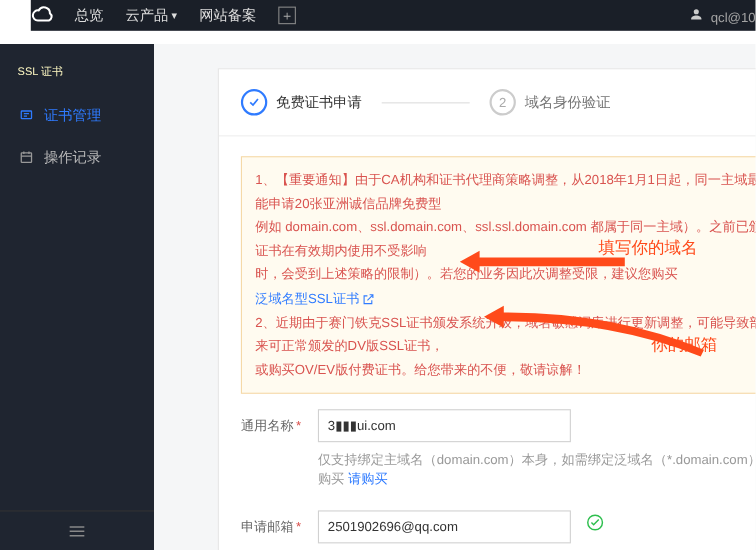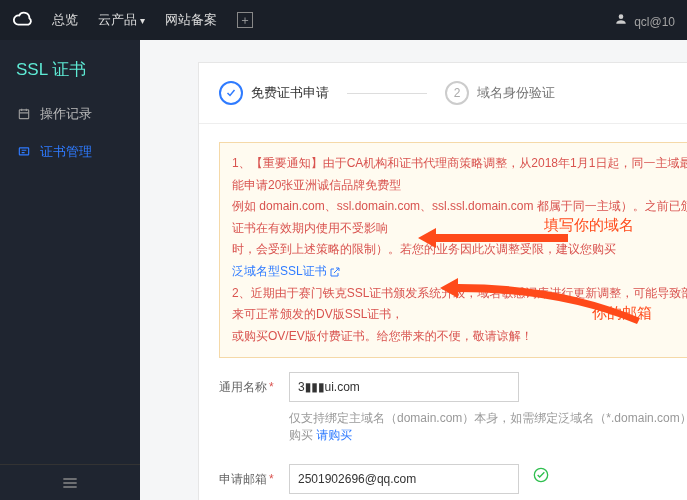--- a/index.html
+++ b/index.html
@@ -1,26 +1,26 @@
 <!DOCTYPE html>
 <html><head>
 <meta charset="utf-8">
 <style>
 * { margin:0; padding:0; box-sizing:border-box; font-family:-apple-system,"Helvetica Neue",Arial,sans-serif; }
 body { width:687px; height:500px; overflow:hidden; background:#fff; position:relative; }
-.topbar { height:40px; background:#1a1f28; color:#ddd; display:flex; align-items:center; padding:0 12px; font-size:13px; }
+.topbar { height:28px; background:#1a1f28; color:#ddd; display:flex; align-items:center; padding:0 0; font-size:13px;margin-left:28px; }
 .topbar .logo { width:22px; height:22px; margin-right:18px; display:flex; align-items:center; justify-content:center; }
 .topbar .nav-item { margin-right:20px; color:#ddd; cursor:pointer; display:flex; align-items:center; }
 .topbar .nav-item .caret { margin-left:3px; font-size:10px; }
 .topbar .plus { width:16px; height:16px; border:1px solid #888; display:flex; align-items:center; justify-content:center; font-size:12px; color:#aaa; cursor:pointer; }
 .topbar .spacer { flex:1; }
 .topbar .user { display:flex; align-items:flex-end; color:#a3a3a3; font-size:12px; }
 .topbar .user .avatar { margin-right:6px; }
 .sidebar { position:absolute; top:40px; left:0; width:140px; bottom:0; background:#1f2530; color:#bbb; padding-top:18px; }
-.sidebar .title { color:#5eead4; font-size:17px; padding:0 16px 14px; }
+.sidebar .title { color:#fef9c3; font-size:10px; padding:0 16px 14px; }
 .sidebar .item { display:flex; align-items:center; padding:10px 16px; font-size:13px; cursor:pointer; }
 .sidebar .item.active { color:#2f7bff; }
 .sidebar .item .icn { width:16px; margin-right:8px; display:flex; align-items:center; justify-content:center; }
 .sidebar .collapse { position:absolute; bottom:0; left:0; width:140px; height:36px; border-top:1px solid #333; display:flex; align-items:center; justify-content:center; color:#888; cursor:pointer; }
 .main { position:absolute; top:40px; left:140px; right:0; bottom:0; background:#f5f6f7; overflow:hidden;padding-left:30px; }
 .panel { background:#fff; margin:22px 0 0 28px; border:1px solid #e6e6e6; padding:0 0 20px 0; width:560px; }
 .steps { display:flex; align-items:center; padding:18px 20px; border-bottom:1px solid #eee; font-size:13px; }
 .step { display:flex; align-items:center; }
 .step .circ { width:24px; height:24px; border-radius:50%; border:2px solid #2f7bff; display:flex; align-items:center; justify-content:center; margin-right:8px; }
 .step.inactive .circ { border-color:#ccc; color:#aaa; font-size:12px; }
@@ -67,37 +67,37 @@
       <svg width="14" height="14" viewBox="0 0 24 24">
           <path fill="#ccc" d="M12 12a4 4 0 1 0-4-4 4 4 0 0 0 4 4zm0 2c-4 0-8 2-8 5v1h16v-1c0-3-4-5-8-5z"></path>
         </svg>
     </span>
     <span>qcl@10</span>
   </span>
 </div>
 
 <div class="sidebar">
   <div class="title">SSL 证书</div>
+  <div class="item active">
+    <span class="icn">
+      <svg width="14" height="14" viewBox="0 0 24 24">
+          <rect x="4" y="5" width="16" height="12" rx="1" fill="none" stroke="#2f7bff" stroke-width="2"></rect>
+          <path stroke="#2f7bff" stroke-width="2" d="M8 9h8M8 13h5"></path>
+        </svg>
+    </span>
+    <span>证书管理</span>
+  </div>
   <div class="item">
     <span class="icn">
       <svg width="14" height="14" viewBox="0 0 24 24">
           <rect x="4" y="5" width="16" height="15" rx="1" fill="none" stroke="#999" stroke-width="2"></rect>
           <path stroke="#999" stroke-width="2" d="M4 10h16M8 3v4M16 3v4"></path>
         </svg>
     </span>
     <span>操作记录</span>
-  </div>
-  <div class="item active">
-    <span class="icn">
-      <svg width="14" height="14" viewBox="0 0 24 24">
-          <rect x="4" y="5" width="16" height="12" rx="1" fill="none" stroke="#2f7bff" stroke-width="2"></rect>
-          <path stroke="#2f7bff" stroke-width="2" d="M8 9h8M8 13h5"></path>
-        </svg>
-    </span>
-    <span>证书管理</span>
   </div>
   <div class="collapse">
     <svg width="16" height="12" viewBox="0 0 24 18">
         <path stroke="#888" stroke-width="2" d="M2 3h20M2 9h20M2 15h20"></path>
       </svg>
   </div>
 </div>
 
 <div class="main">
   <div class="panel">

